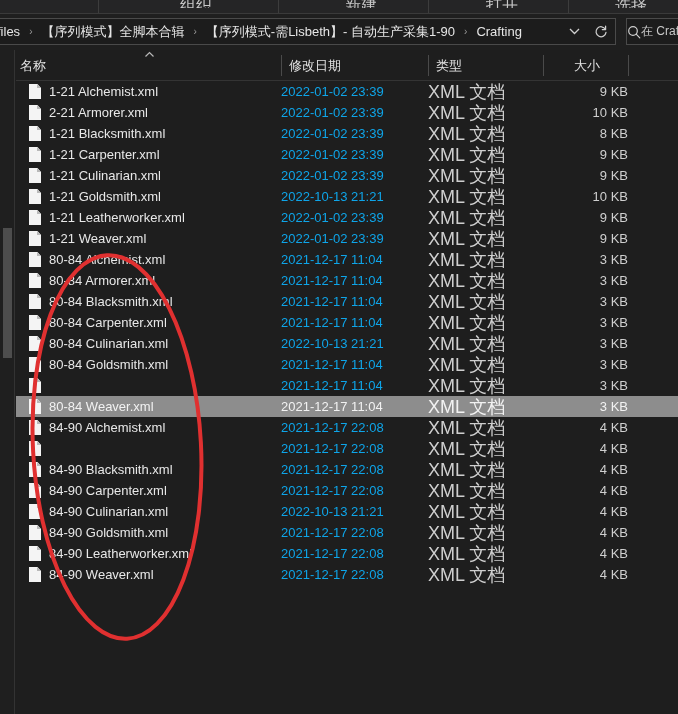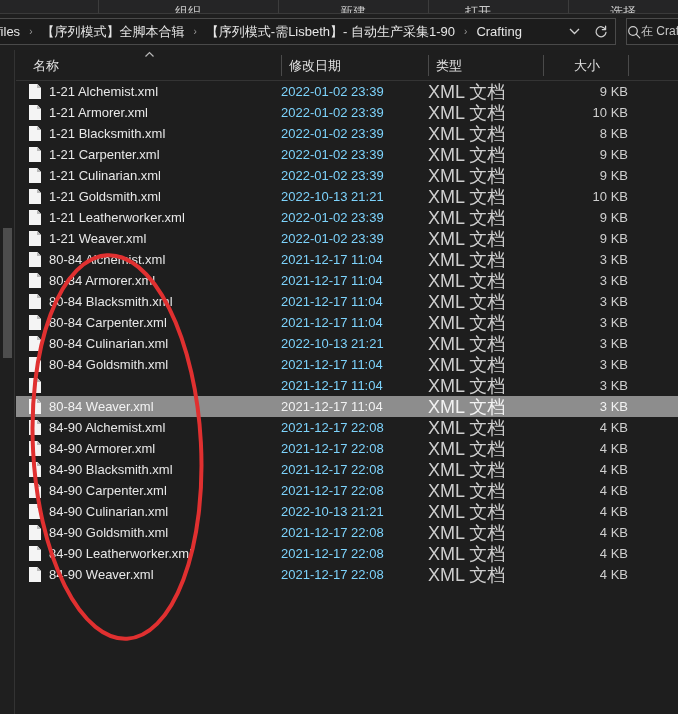--- a/index.html
+++ b/index.html
@@ -13,23 +13,24 @@
 
   
   .ribbon {
     position: absolute; left: 0; top: 0; width: 678px; height: 14px;
     background: #252526;
     border-bottom: 1px solid #3a3a3a;
     overflow: hidden;
   }
   .ribbon-group {
     position: absolute; top: 0; height: 14px;
-    display: flex; align-items: flex-end; justify-content: center;
-    font-size: 13px; color: #c8c8c8;
+    display: flex; align-items: flex-start; justify-content: center;
+    font-size: 16px; color: #c8c8c8;
     overflow: hidden;
+    margin-left: 8px;
   }
   .ribbon-group span { display: block; line-height: 11px; height: 8px; overflow: hidden; }
   .ribbon-sep {
     position: absolute; top: 0; width: 1px; height: 14px; background: #3d3d3d;
   }
 
   
   .addrbar {
     position: absolute; left: 0; top: 14px; width: 678px; height: 36px;
     background: #1f1f1f;
@@ -138,21 +139,21 @@
   }
 
   .cell-name {
     position: absolute; left: 33px; top: 0; height: 21px;
     display: flex; align-items: center;
     font-size: 13px; color: #e8e8e8; white-space: nowrap;
   }
   .cell-date {
     position: absolute; left: 265px; top: 0; height: 21px;
     display: flex; align-items: center;
-    font-size: 13px; color: #7dd3fc; white-space: nowrap;
+    font-size: 13px; color: #0ea5e9; white-space: nowrap;
   }
   .cell-type {
     position: absolute; left: 412px; top: 0; height: 21px;
     display: flex; align-items: center;
     font-size: 18px; color: #cfcfcf; white-space: nowrap;
   }
   .cell-size {
     position: absolute; left: 472px; top: 0; width: 140px; height: 21px;
     display: flex; align-items: center; justify-content: flex-end;
     font-size: 13px; color: #cfcfcf; white-space: nowrap;
@@ -173,21 +174,21 @@
     <div class="ribbon-sep" style="left:98px;"></div>
     <div class="ribbon-sep" style="left:278px;"></div>
     <div class="ribbon-sep" style="left:428px;"></div>
     <div class="ribbon-sep" style="left:568px;"></div>
     <div class="ribbon-group" style="left:98px; width:180px;">
       <span>组织</span>
     </div>
     <div class="ribbon-group" style="left:278px; width:150px;">
       <span>新建</span>
     </div>
-    <div class="ribbon-group" style="left:408px; width:140px;">
+    <div class="ribbon-group" style="left:424px; width:140px;">
       <span>打开</span>
     </div>
     <div class="ribbon-group" style="left:568px; width:110px;">
       <span>选择</span>
     </div>
   </div>
 
   <div class="addrbar">
     <div class="addr-box">
       <span class="crumb">files</span>
@@ -233,21 +234,21 @@
     <div class="colhead">
       <div class="colhead-sep" style="left:265px;"></div>
       <div class="colhead-sep" style="left:412px;"></div>
       <div class="colhead-sep" style="left:527px;"></div>
       <div class="colhead-sep" style="left:612px;"></div>
       <div class="sort-arrow">
         <svg width="11" height="7" viewBox="0 0 11 7">
             <path d="M1.5 5.5 L5.5 1.5 L9.5 5.5" stroke="#b9b9b9" stroke-width="1.2" fill="none"></path>
           </svg>
       </div>
-      <div class="colhead-cell" style="left:17px;">名称</div>
+      <div class="colhead-cell" style="left:4px;">名称</div>
       <div class="colhead-cell" style="left:273px;">修改日期</div>
       <div class="colhead-cell" style="left:420px;">类型</div>
       <div class="colhead-cell" style="left:558px;">大小</div>
     </div>
 
     <div class="rows" id="rows">
         <div class="row">
           <div class="file-icon">
             <div class="pg"></div>
             <div class="fold"></div>
@@ -255,21 +256,21 @@
           <div class="cell-name">1-21 Alchemist.xml</div>
           <div class="cell-date">2022-01-02 23:39</div>
           <div class="cell-type">XML 文档</div>
           <div class="cell-size">9 KB</div>
         </div>
         <div class="row">
           <div class="file-icon">
             <div class="pg"></div>
             <div class="fold"></div>
           </div>
-          <div class="cell-name">1-21 Armorer.xml</div>
+          <div class="cell-name">2-21 Armorer.xml</div>
           <div class="cell-date">2022-01-02 23:39</div>
           <div class="cell-type">XML 文档</div>
           <div class="cell-size">10 KB</div>
         </div>
         <div class="row">
           <div class="file-icon">
             <div class="pg"></div>
             <div class="fold"></div>
           </div>
           <div class="cell-name">1-21 Blacksmith.xml</div>
@@ -414,21 +415,20 @@
           <div class="cell-name">84-90 Alchemist.xml</div>
           <div class="cell-date">2021-12-17 22:08</div>
           <div class="cell-type">XML 文档</div>
           <div class="cell-size">4 KB</div>
         </div>
         <div class="row">
           <div class="file-icon">
             <div class="pg"></div>
             <div class="fold"></div>
           </div>
-          <div class="cell-name">84-90 Armorer.xml</div>
           <div class="cell-date">2021-12-17 22:08</div>
           <div class="cell-type">XML 文档</div>
           <div class="cell-size">4 KB</div>
         </div>
         <div class="row">
           <div class="file-icon">
             <div class="pg"></div>
             <div class="fold"></div>
           </div>
           <div class="cell-name">84-90 Blacksmith.xml</div>

